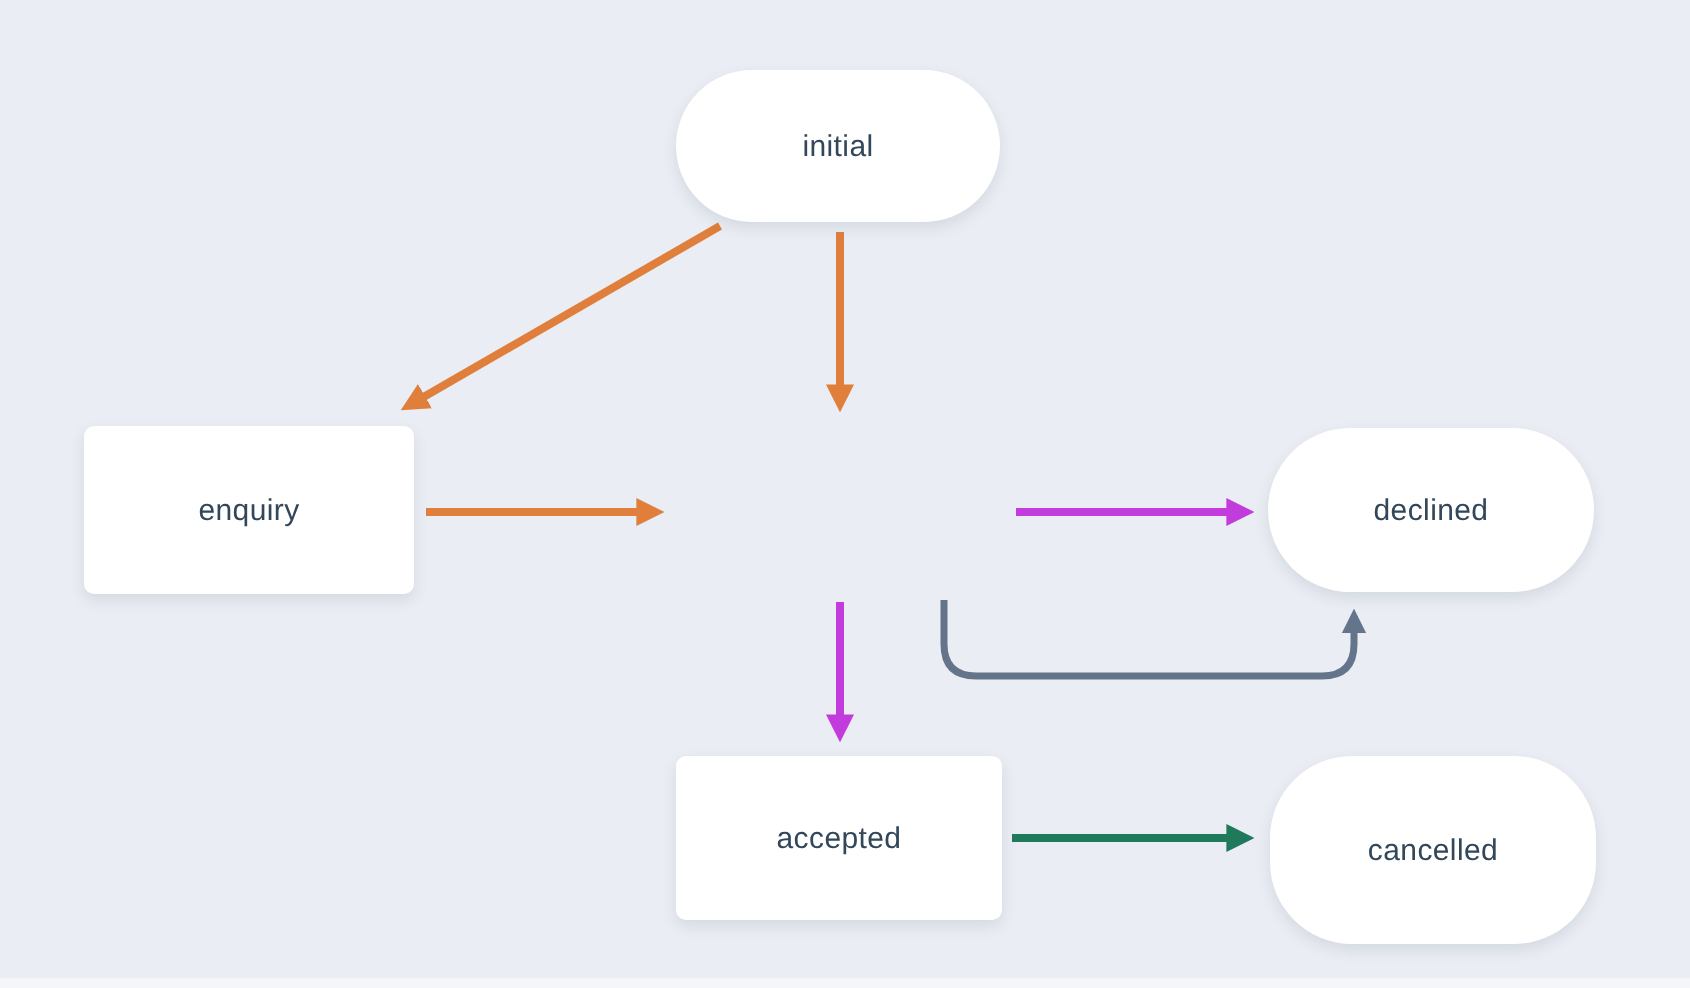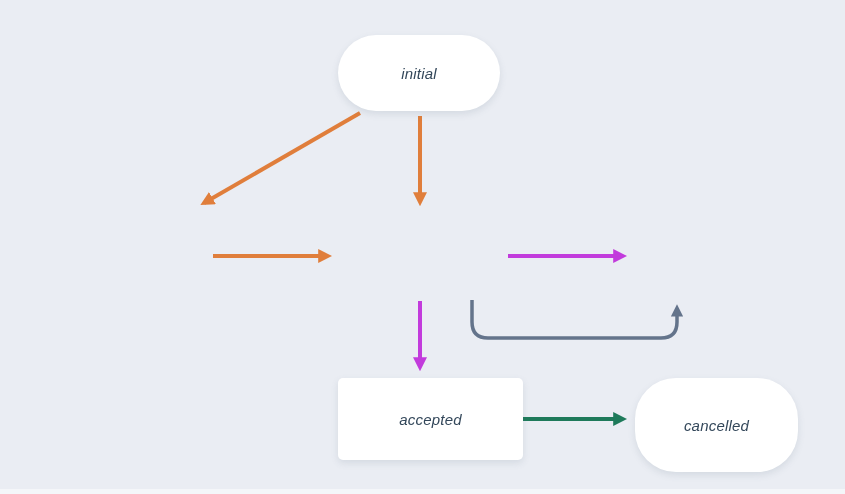--- a/index.html
+++ b/index.html
@@ -24,34 +24,33 @@
     height: 494px;
     pointer-events: none;
   }
   .node {
     position: absolute;
     background: #FFFFFF;
     display: flex;
     align-items: center;
     justify-content: center;
     color: #33475A;
-    font-style: italic;
     font-size: 15px;
     font-weight: 500;
     letter-spacing: 0.2px;
     box-shadow: 0 3px 7px rgba(100, 116, 139, 0.16);
   }
   .node.rect    { border-radius: 5px; }
   .node.stadium { border-radius: 41px; }
 
   .node-initial       { left: 338px; top: 35px;  width: 162px; height: 76px; border-radius: 38px; }
   .node-enquiry       { left: 42px;  top: 213px; width: 165px; height: 84px; }
   .node-preauthorized { left: 339px; top: 213px; width: 164px; height: 84px; }
   .node-declined      { left: 634px; top: 214px; width: 163px; height: 82px; }
-  .node-accepted      { left: 338px; top: 378px; width: 185px; height: 82px; }
+  .node-accepted      { left: 338px; top: 378px; width: 163px; height: 82px; }
   .node-cancelled     { left: 635px; top: 378px; width: 163px; height: 94px; }
 
   .bottom-strip {
     position: absolute;
     left: 0;
     bottom: 0;
     width: 845px;
     height: 5px;
     background: #F4F6F9;
   }
@@ -89,22 +88,28 @@
 
     <path d="M 472 300 L 472 322 Q 472 338 488 338 L 661 338 Q 677 338 677 322 L 677 308" fill="none" stroke-width="3.5" marker-end="url(#arrow-slate)" stroke="#64748B"></path>
 
     <path d="M 506 419 L 623 419" fill="none" stroke-width="4" marker-end="url(#arrow-teal)" stroke="#1E7A5A"></path>
   </svg>
 
   <div class="node stadium node-initial">
     <span>initial</span>
   </div>
 
+  <div class="node rect node-enquiry">
+    <span>enquiry</span>
+  </div>
 
 
+  <div class="node stadium node-declined">
+    <span>declined</span>
+  </div>
 
   <div class="node rect node-accepted">
     <span>accepted</span>
   </div>
 
   <div class="node stadium node-cancelled">
     <span>cancelled</span>
   </div>
 
   <div class="bottom-strip"></div>

